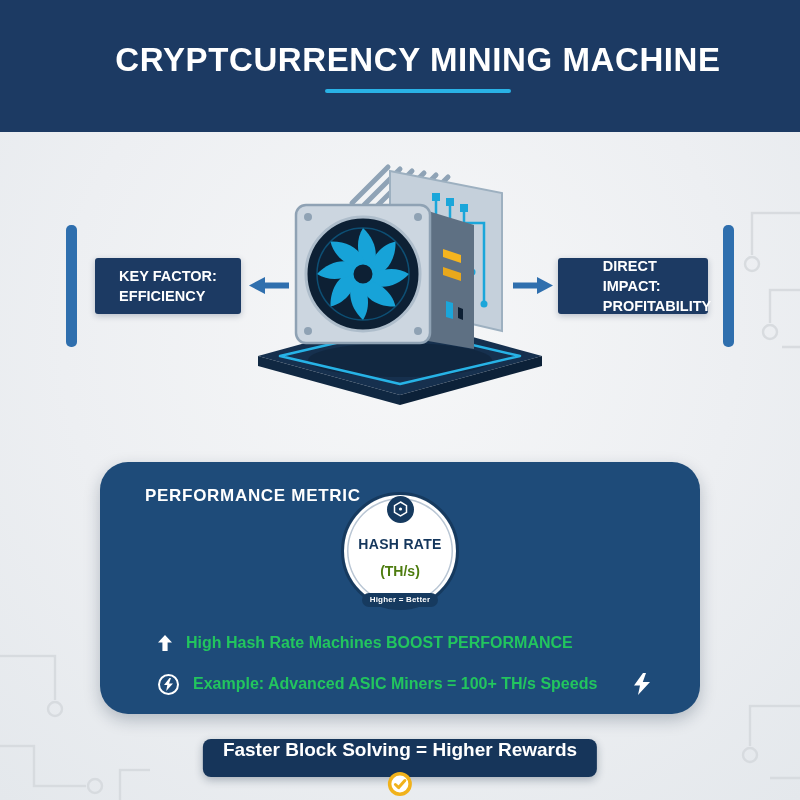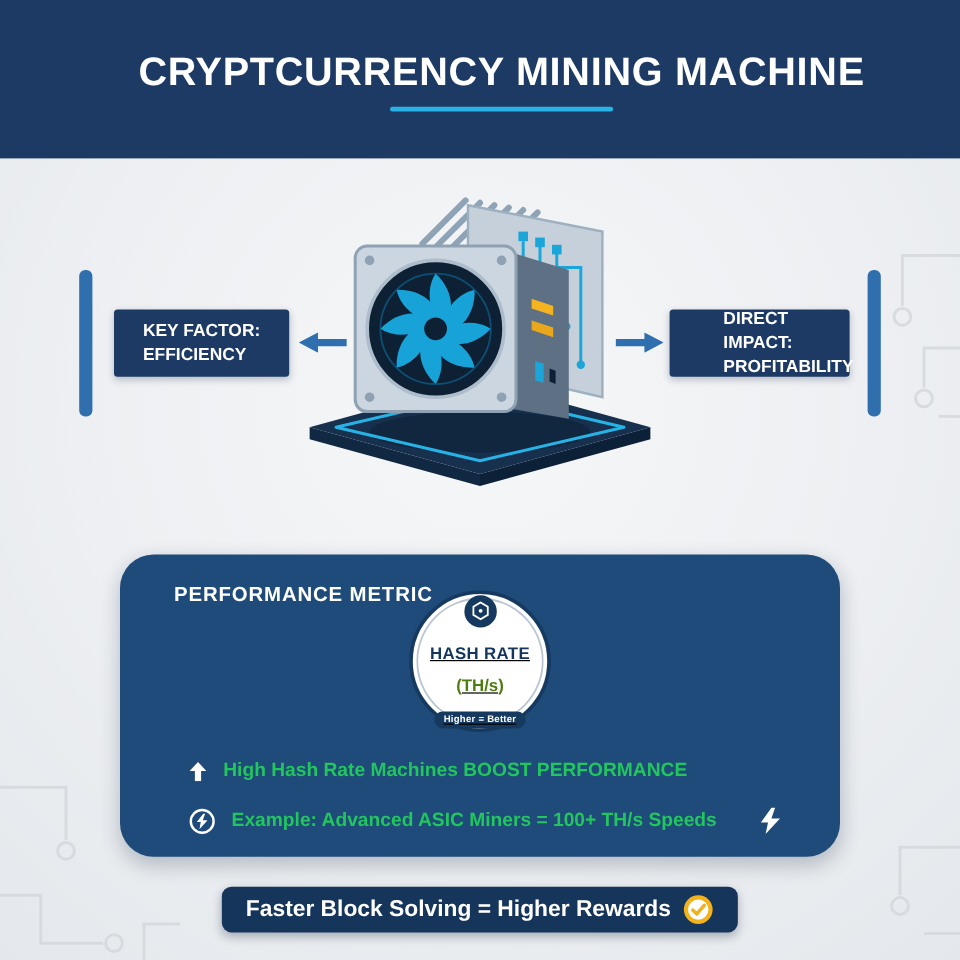--- a/index.html
+++ b/index.html
@@ -48,21 +48,21 @@
   }
   .panel-title{
     position:absolute; left:45px; top:24px; color:#fff;
     font-weight:800; font-size:17px; letter-spacing:.7px;
   }
   .hash-badge{
     position:absolute; left:50%; top:30px; transform:translateX(-50%);
     width:118px; height:118px; border-radius:50%;
     background:#fff; border:3px solid #163a5f;
     box-shadow:inset 0 0 0 3px #fff, inset 0 0 0 4.5px #b9c6d4;
-    display:flex; flex-direction:column; align-items:center; justify-content:center; gap:11px;text-decoration:underline;
+    display:flex; flex-direction:column; align-items:center; justify-content:center; gap:11px;
   }
   .hex-circle{
     width:27px; height:27px; border-radius:50%; background:#163a5f;
     display:flex; align-items:center; justify-content:center; margin-bottom:2px;
   }
   .hash-title{ font-size:14px; font-weight:800; color:#14365c; letter-spacing:.3px; }
   .hash-unit{ font-size:14px; font-weight:800; color:#4d7c0f; }
   .hash-tag{
     margin-top:3px; background:#163a5f; color:#fff; font-size:8px; font-weight:700;
     padding:2.5px 8px; border-radius:8px; letter-spacing:.2px;
@@ -78,20 +78,21 @@
     display:flex; align-items:center; justify-content:center;
   }
   .trailing-bolt{ margin-left:auto; display:flex; align-items:center; }
   
   .footer{
     position:absolute; left:50%; top:739px; transform:translateX(-50%);
     height:38px; padding:0 20px; background:#16355a; border-radius:8px;
     display:flex; align-items:center; gap:10px; color:#fff;
     font-weight:700; font-size:19px; box-shadow:0 3px 8px rgba(15,35,60,.3);
     white-space:nowrap;
+    flex-direction:column;
   }
 </style>
 </head>
 <body>
 
 <div class="canvas">
 
   <svg class="circuit" style="right:-4px; top:195px;" width="80" height="165" viewBox="0 0 80 165">
     <polyline points="80,18 28,18 28,60"></polyline>
       <circle cx="28" cy="69" r="7"></circle>

